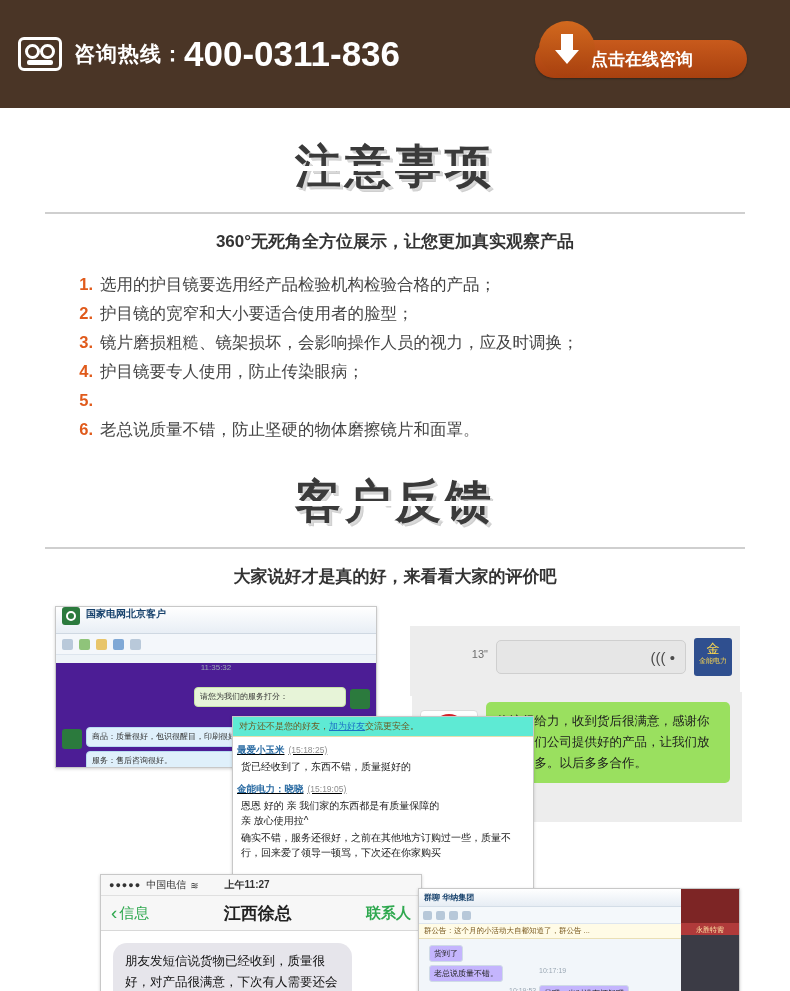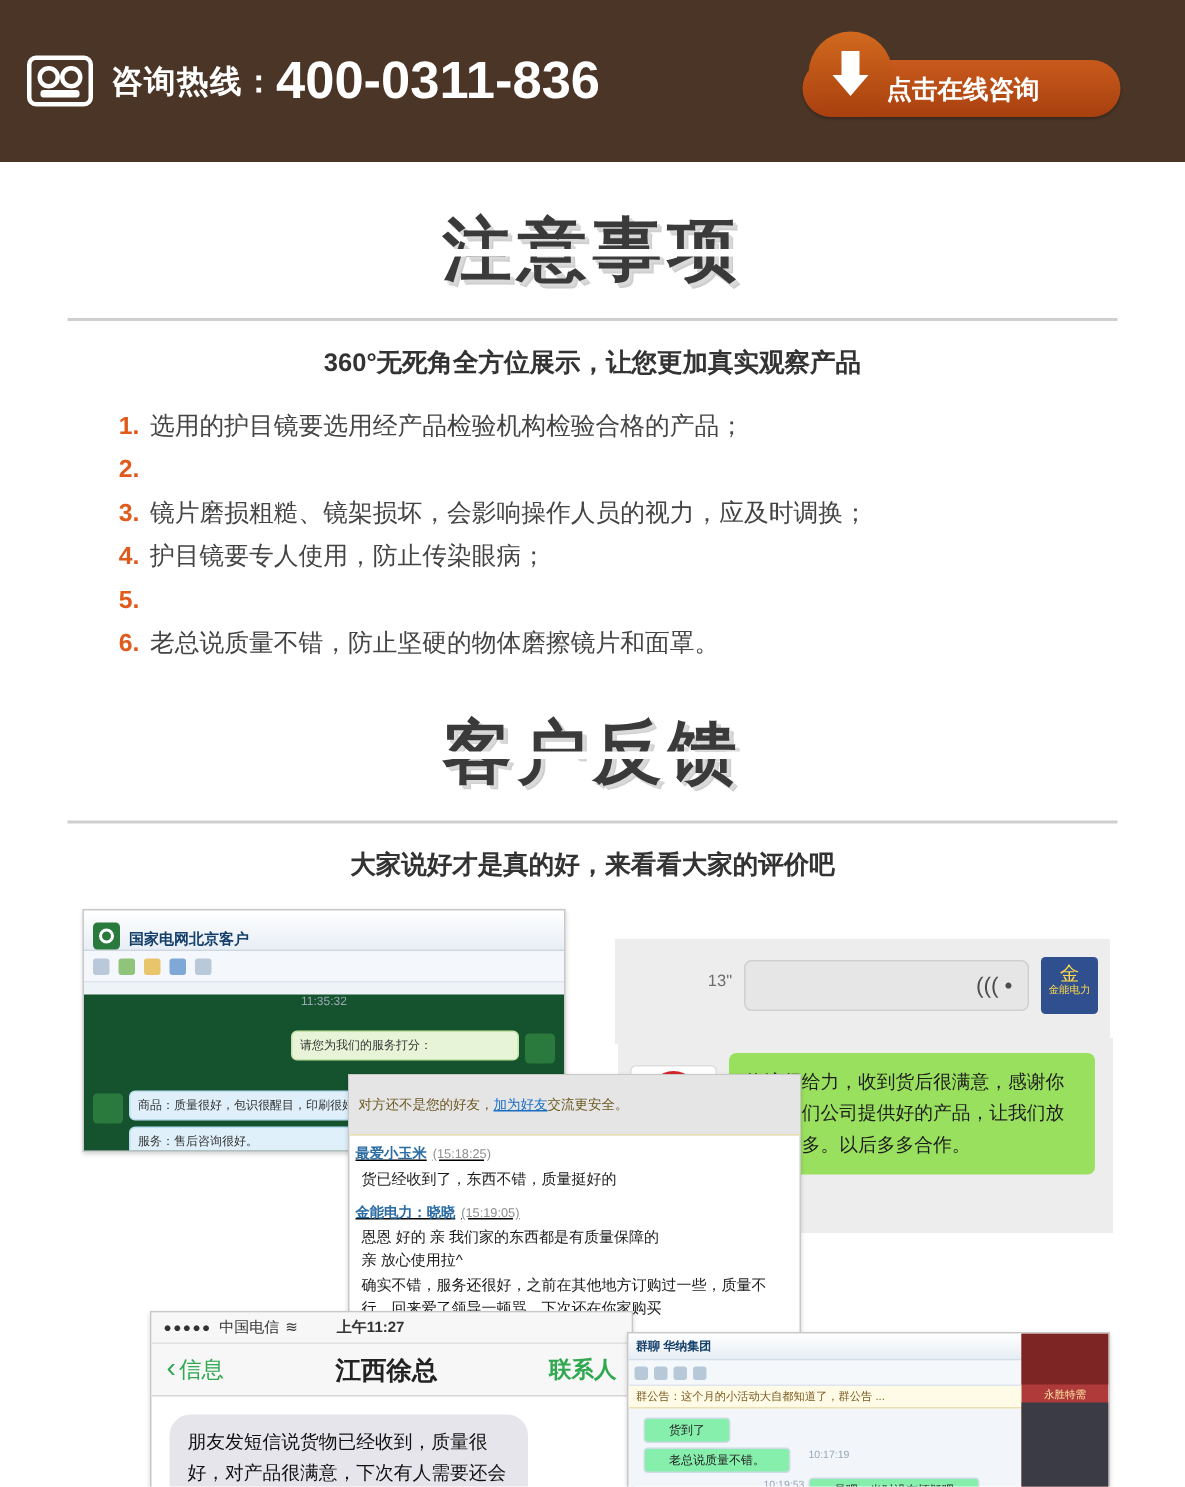--- a/index.html
+++ b/index.html
@@ -218,21 +218,21 @@
     top: 0px;
     width: 320px;
     height: 160px;
     background: #eef3f8;
   }
   .qq-head {
     height: 26px;
     background: linear-gradient(#ffffff, #e8eef5);
     border-bottom: 1px solid #cfd8e2;
     display: flex;
-    align-items: flex-end;
+    align-items: flex-start;
     padding-left: 6px;
   }
   .qq-avatar {
     width: 18px;
     height: 18px;
     border-radius: 3px;
     background: #2b7a3d;
     margin-right: 6px;
     flex: none;
     position: relative;
@@ -265,21 +265,21 @@
     height: 11px;
     background: #b9c9da;
     border-radius: 2px;
   }
   .tb-ico.g { background: #8fc47a; }
   .tb-ico.y { background: #e8c56a; }
   .tb-ico.b { background: #7fa8d6; }
   .qq-body {
     position: relative;
     height: 112px;
-    background: #14532d;
+    background: #4c1d95;
   }
   .qq-time {
     text-align: center;
     font-size: 8px;
     color: #9aa7b4;
     margin-top: 8px;
   }
   .bubble {
     position: absolute;
     font-size: 8px;
@@ -424,25 +424,25 @@
 
   
   .shot-d {
     left: 232px;
     top: 110px;
     width: 300px;
     height: 175px;
     background: #ffffff;
   }
   .d-note {
-    background: #e5e5e5;
+    background: #5eead4;
     border-bottom: 1px solid #e8dfae;
     font-size: 9px;
     color: #6b5a22;
-    padding: 13px 6px;
+    padding: 3px 6px;
   }
   .d-note .lnk { color: #1a6fc4; text-decoration: underline; }
   .d-line { padding: 2px 4px; text-decoration: underline; }
   .d-name {
     font-size: 9.5px;
     font-weight: bold;
     color: #2b6ca3;
   }
   .d-name.alt { color: #2b6ca3; }
   .d-time { font-size: 8.5px; color: #8e8e8e; margin-left: 4px; font-weight: normal;}
@@ -532,24 +532,24 @@
     color: #7a5a20;
     background: #fffbe6;
     padding: 2px 5px;
     border-bottom: 1px solid #eadfb5;
   }
   .f-body { position: relative; height: 86px; }
   .f-msg {
     position: absolute;
     font-size: 8px;
     color: #222;
-    background: #86efac;
+    background: #c4b5fd;
     border: 1px solid #cfdbe6;
     border-radius: 3px;
-    padding: 2px 16px;
+    padding: 2px 4px;
   }
   .f-time {
     position: absolute;
     font-size: 7px;
     color: #9aa7b4;
   }
   .f-side {
     position: absolute;
     right: 0;
     top: 0;
@@ -605,20 +605,21 @@
   <div class="rule"></div>
   <div class="section-sub">360°无死角全方位展示，让您更加真实观察产品</div>
 
   <ul class="notice-list">
     <li>
       <span class="num">1.</span>
       <span>选用的护目镜要选用经产品检验机构检验合格的产品；</span>
     </li>
     <li>
       <span class="num">2.</span>
+      <span>护目镜的宽窄和大小要适合使用者的脸型；</span>
     </li>
     <li>
       <span class="num">3.</span>
       <span>镜片磨损粗糙、镜架损坏，会影响操作人员的视力，应及时调换；</span>
     </li>
     <li>
       <span class="num">4.</span>
       <span>护目镜要专人使用，防止传染眼病；</span>
     </li>
     <li>

